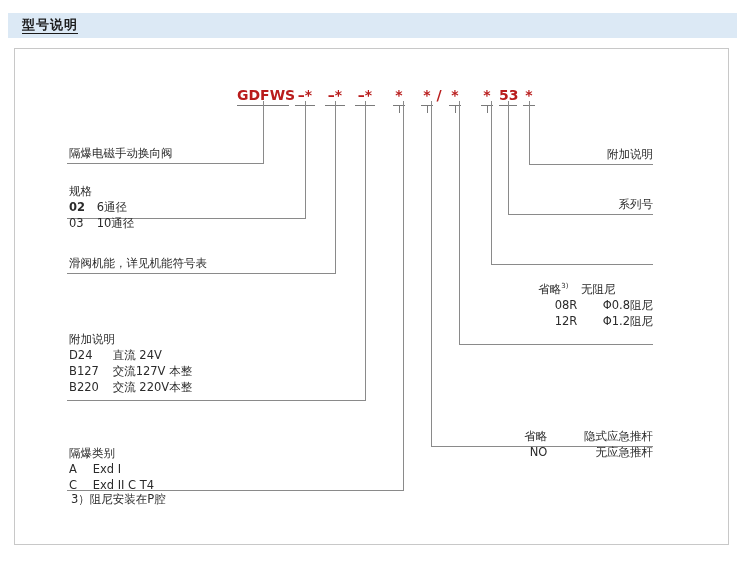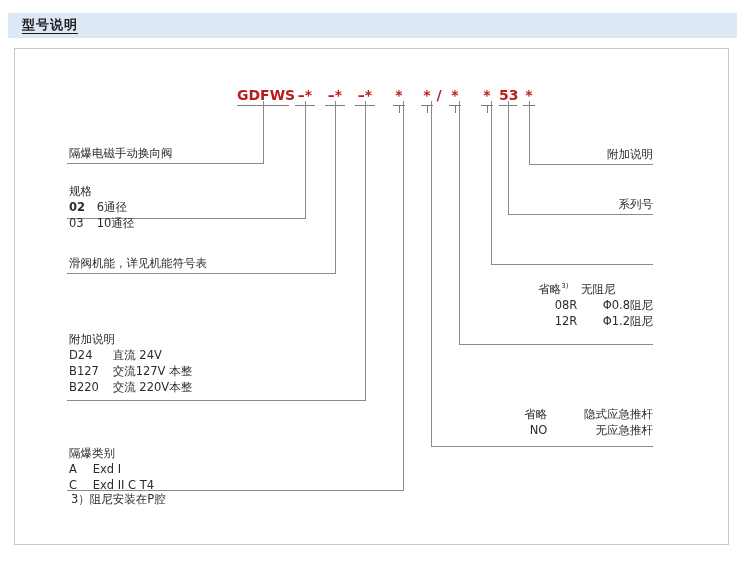--- a/index.html
+++ b/index.html
@@ -218,21 +218,21 @@
       <span class="row">
         <span class="k" style="width:48px;text-align:right;">08R</span>
         <span class="k" style="width:72px;text-align:right;">Φ0.8阻尼</span>
       </span>
       <span class="row">
         <span class="k" style="width:48px;text-align:right;">12R</span>
         <span class="k" style="width:72px;text-align:right;">Φ1.2阻尼</span>
       </span>
     </div>
 
-    <div class="lbl lbl-r" style="left:478px;top:357px;width:160px;">
+    <div class="lbl lbl-r" style="left:478px;top:379px;width:160px;">
       <span class="row">
         <span class="k" style="width:44px;text-align:right;">省略</span>
         <span class="k" style="width:102px;text-align:right;">隐式应急推杆</span>
       </span>
       <span class="row">
         <span class="k" style="width:44px;text-align:right;">NO</span>
         <span class="k" style="width:102px;text-align:right;">无应急推杆</span>
       </span>
     </div>
 

